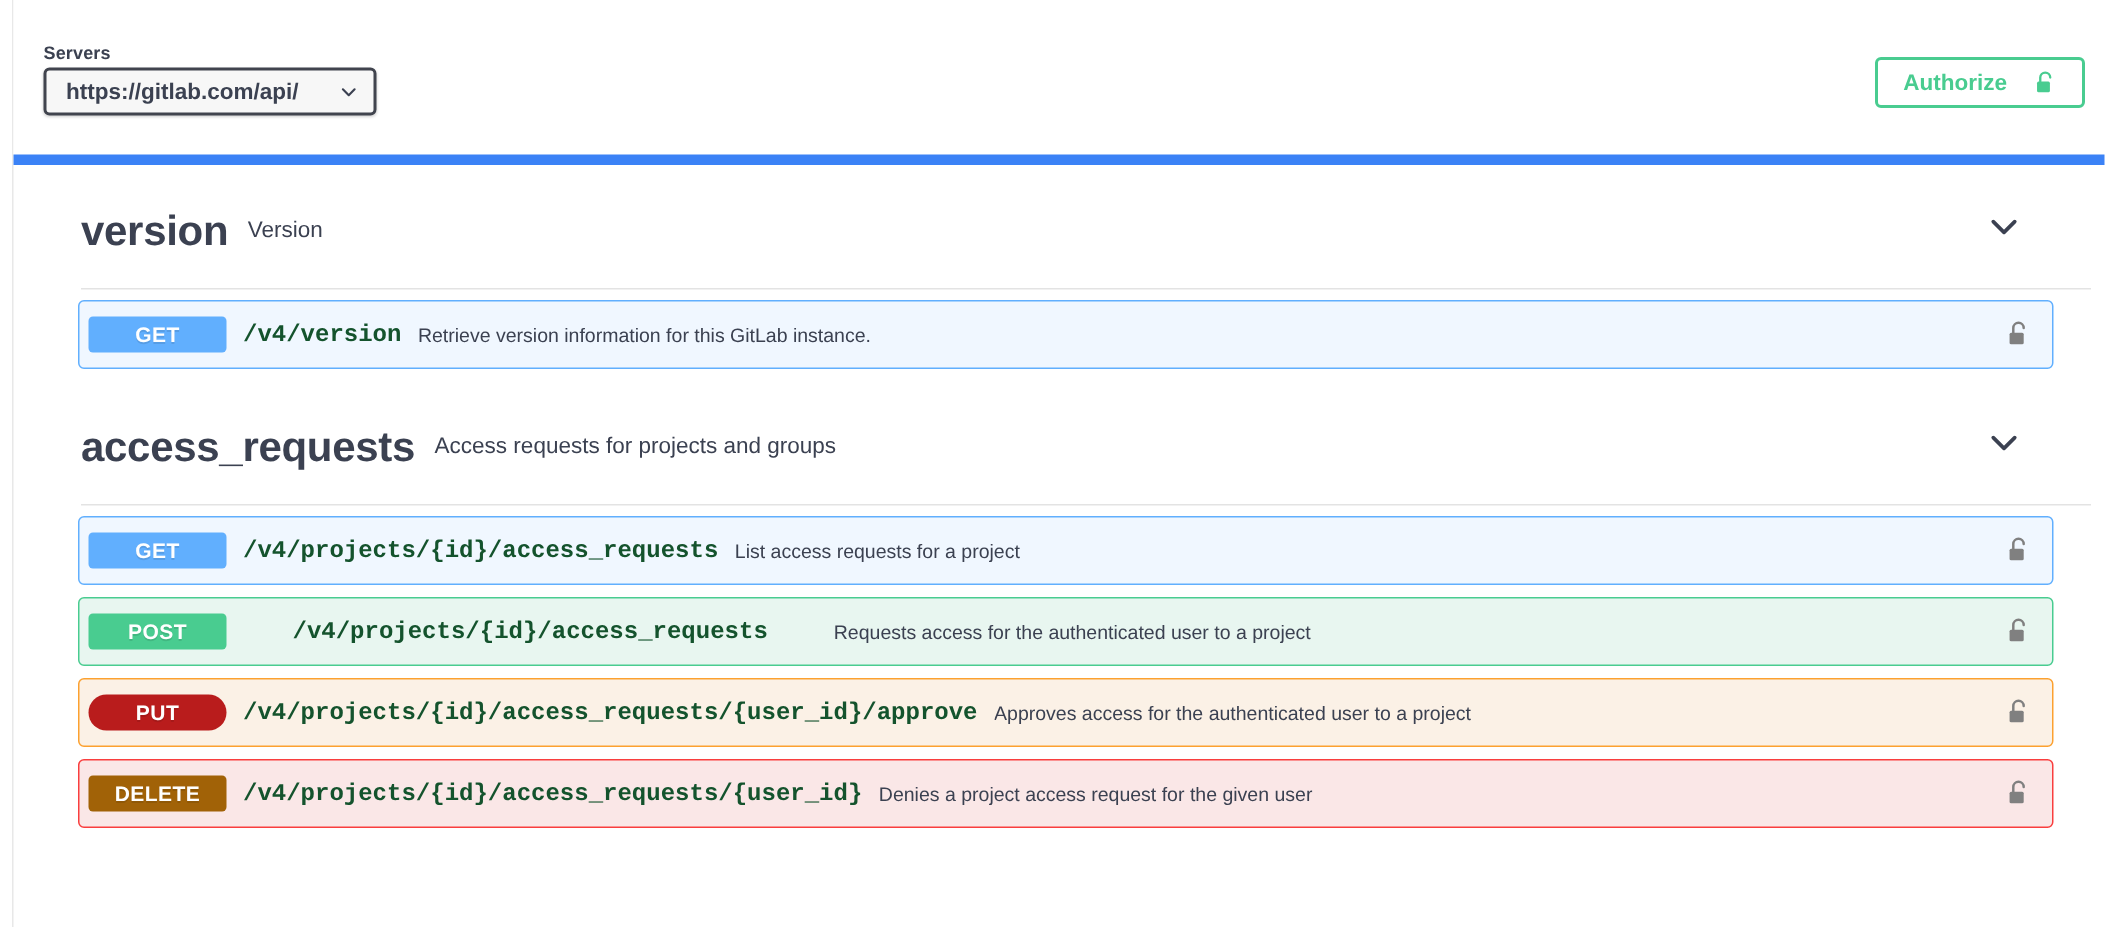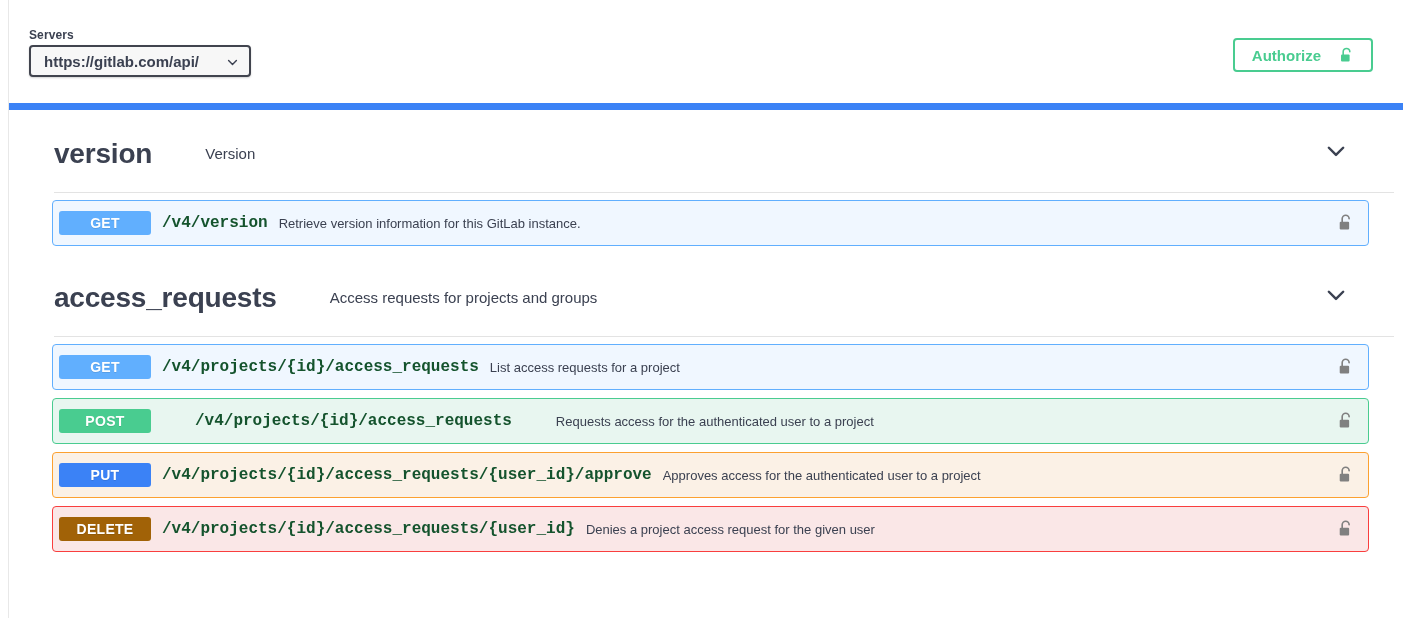--- a/index.html
+++ b/index.html
@@ -79,21 +79,21 @@
   .server-select .caret {
     margin-left: 14px;
     display: inline-block;
     width: 13px;
     height: 13px;
     flex: none;
   }
 
   .authorize-wrap {
     position: absolute;
-    right: 31px;
+    right: 14px;
     top: 38px;
   }
 
   .authorize-btn {
     display: inline-flex;
     align-items: center;
     justify-content: center;
     gap: 18px;
     height: 34px;
     padding: 0 17px;
@@ -121,21 +121,20 @@
   .tag-section { width: 100%; }
 
   .tag-header {
     position: relative;
     display: flex;
     align-items: center;
     margin: 0 10px 0 45px;
     padding: 28px 0 22px 0;
     border-bottom: 1px solid #e3e3e3;
     cursor: pointer;
-    gap: 40px;
   }
 
   .tag-name {
     font-family: "Liberation Sans", sans-serif;
     font-size: 28px;
     font-weight: bold;
     color: #3b4151;
     letter-spacing: -0.2px;
   }
 
@@ -211,21 +210,21 @@
     right: 14px;
     top: 50%;
     transform: translateY(-50%);
     width: 17px;
     height: 19px;
   }
 
   
   .m-get    { background: #61affe; }
   .m-post   { background: #49cc90; }
-  .m-put    { background: #3b82f6; }
+  .m-put    { background: #b91c1c; border-radius: 18px; }
   .m-delete { background: #a16207; }
 
   .r-get    { background: #f0f7ff; border-color: #61affe; }
   .r-post   { background: #e8f6f0; border-color: #49cc90; gap: 33px; }
   .r-put    { background: #fbf1e6; border-color: #fca130; }
   .r-delete { background: #fae7e7; border-color: #f93e3e; }
 </style>
 </head>
 <body>
 

